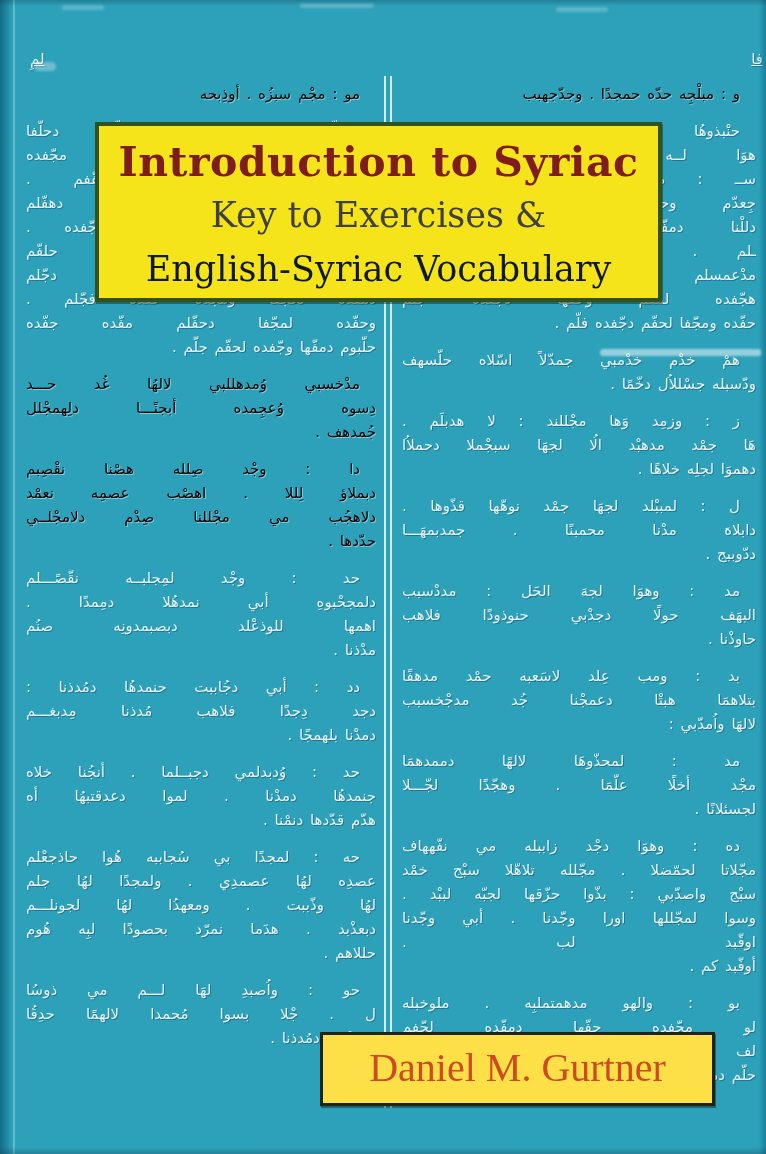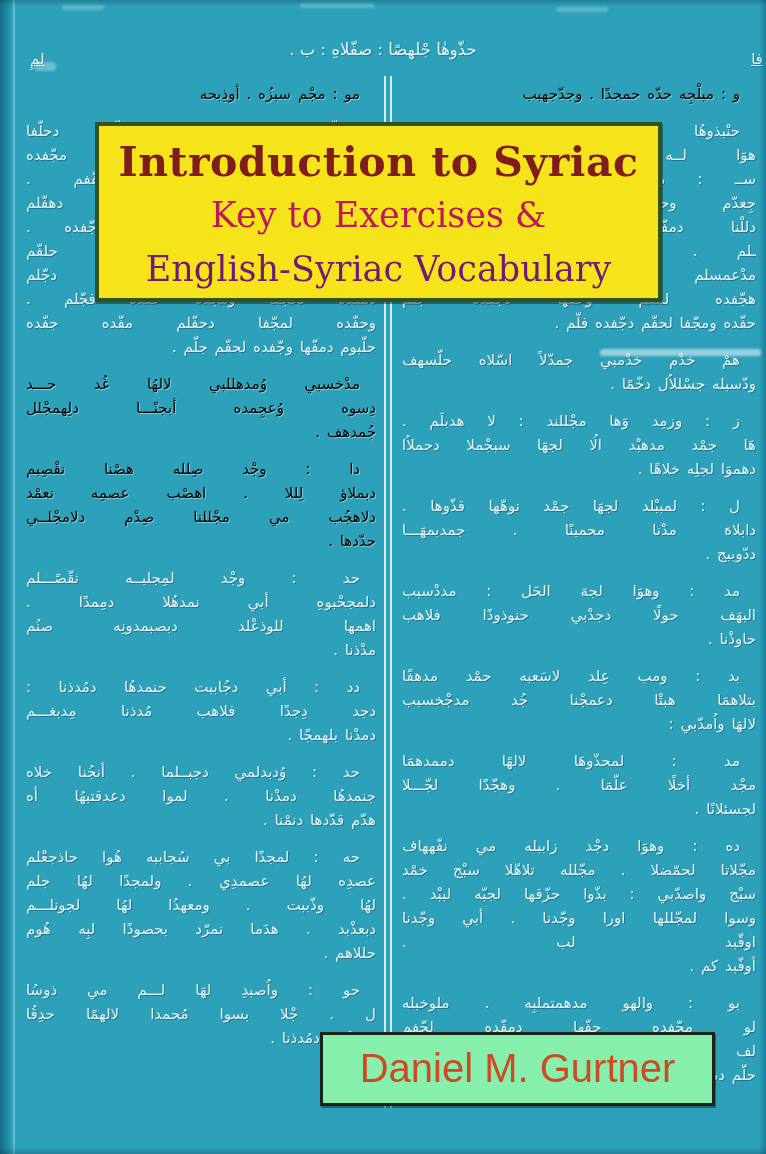--- a/index.html
+++ b/index.html
@@ -60,36 +60,35 @@
 
   
   .title-panel{
     position:absolute;left:95px;top:122px;width:567px;height:180px;z-index:10;
     background:#f6e41a;border:4px solid #31511d;box-sizing:border-box;
     box-shadow:1px 2px 0 rgba(10,30,25,0.45);
     text-align:center;font-family:"DejaVu Serif", serif;
   }
   .title-line1{margin-top:11px;font-size:41px;line-height:50px;font-weight:700;
     color:#7f1d1d;letter-spacing:0.5px;}
-  .title-line2{font-size:35px;line-height:56px;color:#be185d;}
-  .title-line3{font-size:35px;line-height:52px;color:#701a75;}
+  .title-line2{font-size:35px;line-height:56px;color:#404040;}
+  .title-line3{font-size:35px;line-height:52px;color:#0f172a;}
   .author-panel{
     position:absolute;left:320px;top:1032px;width:395px;height:74px;z-index:10;
-    background:#86efac;border:3px solid #1b2417;box-sizing:border-box;
+    background:#fde047;border:3px solid #1b2417;box-sizing:border-box;
     box-shadow:1px 2px 0 rgba(10,30,25,0.45);
-    text-align:center;font-family:Liberation Sans, sans-serif;
+    text-align:center;font-family:Liberation Serif, serif;
   }
   .author-name{font-size:40px;line-height:66px;color:#cd4a22;}
 </style>
 </head>
 <body>
 
 <div class="page">
 
-  <div class="ms-header">حذّوهٰا جْلهصًا : صفّلاهِ : ب .</div>
   <div class="ms-header-mark mark-left">لمِ</div>
   <div class="ms-header-mark mark-right">فا</div>
 
   <div class="ms-col col-left">
       <div class="para tone-navy">
         <div class="ms-line first last">مو : مجْم سبزُه . أوذِبحه</div>
       </div>
       <div class="para tone-pale">
         <div class="ms-line first">لمحلّجا نمُجلاه وجُد سلّفه دحلّفا</div>
         <div class="ms-line">جلُلّنا . دهْب وممْدا لحفّها مجّفده</div>

